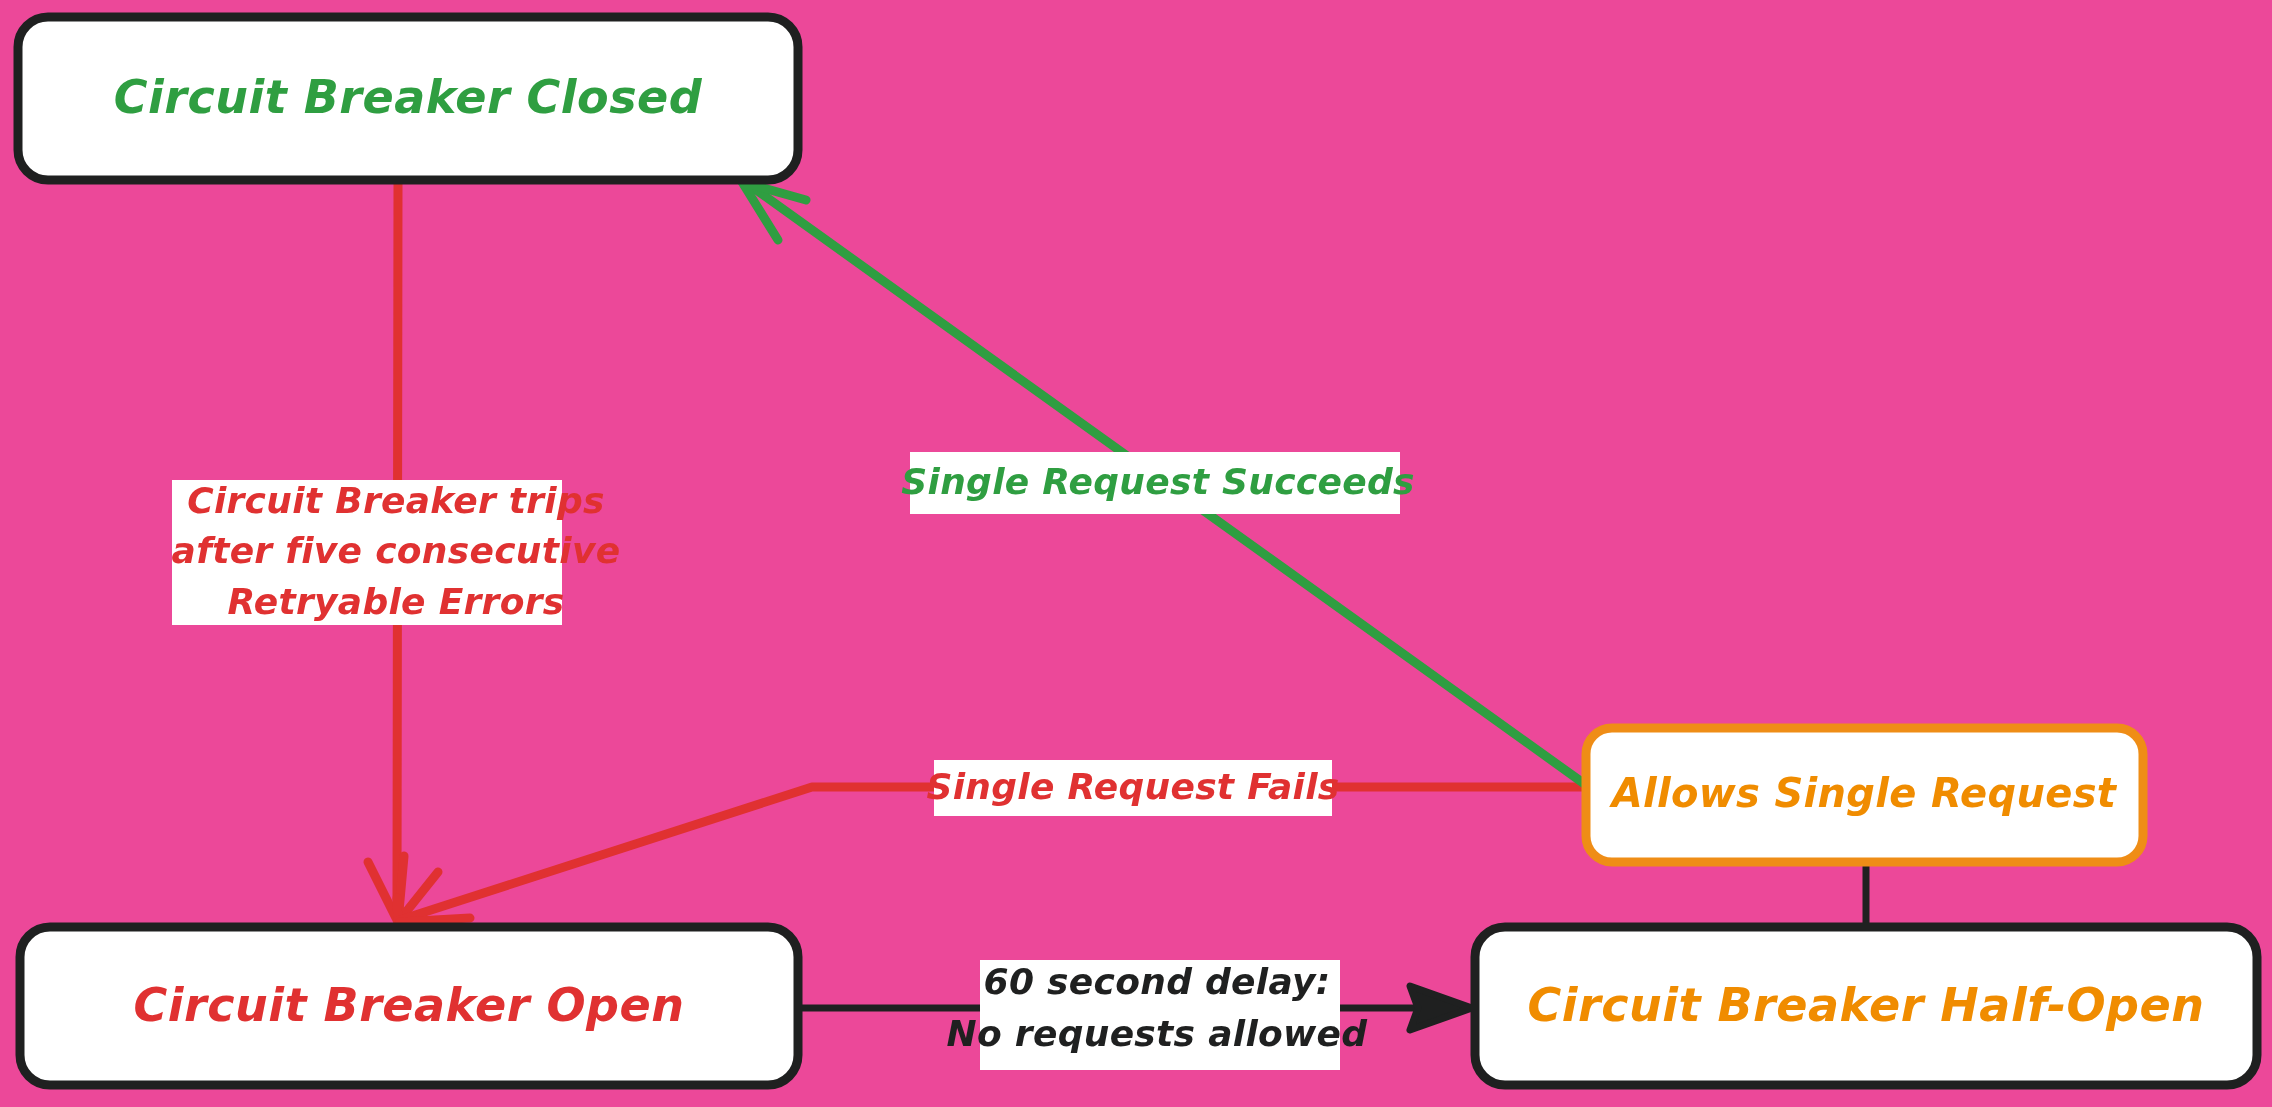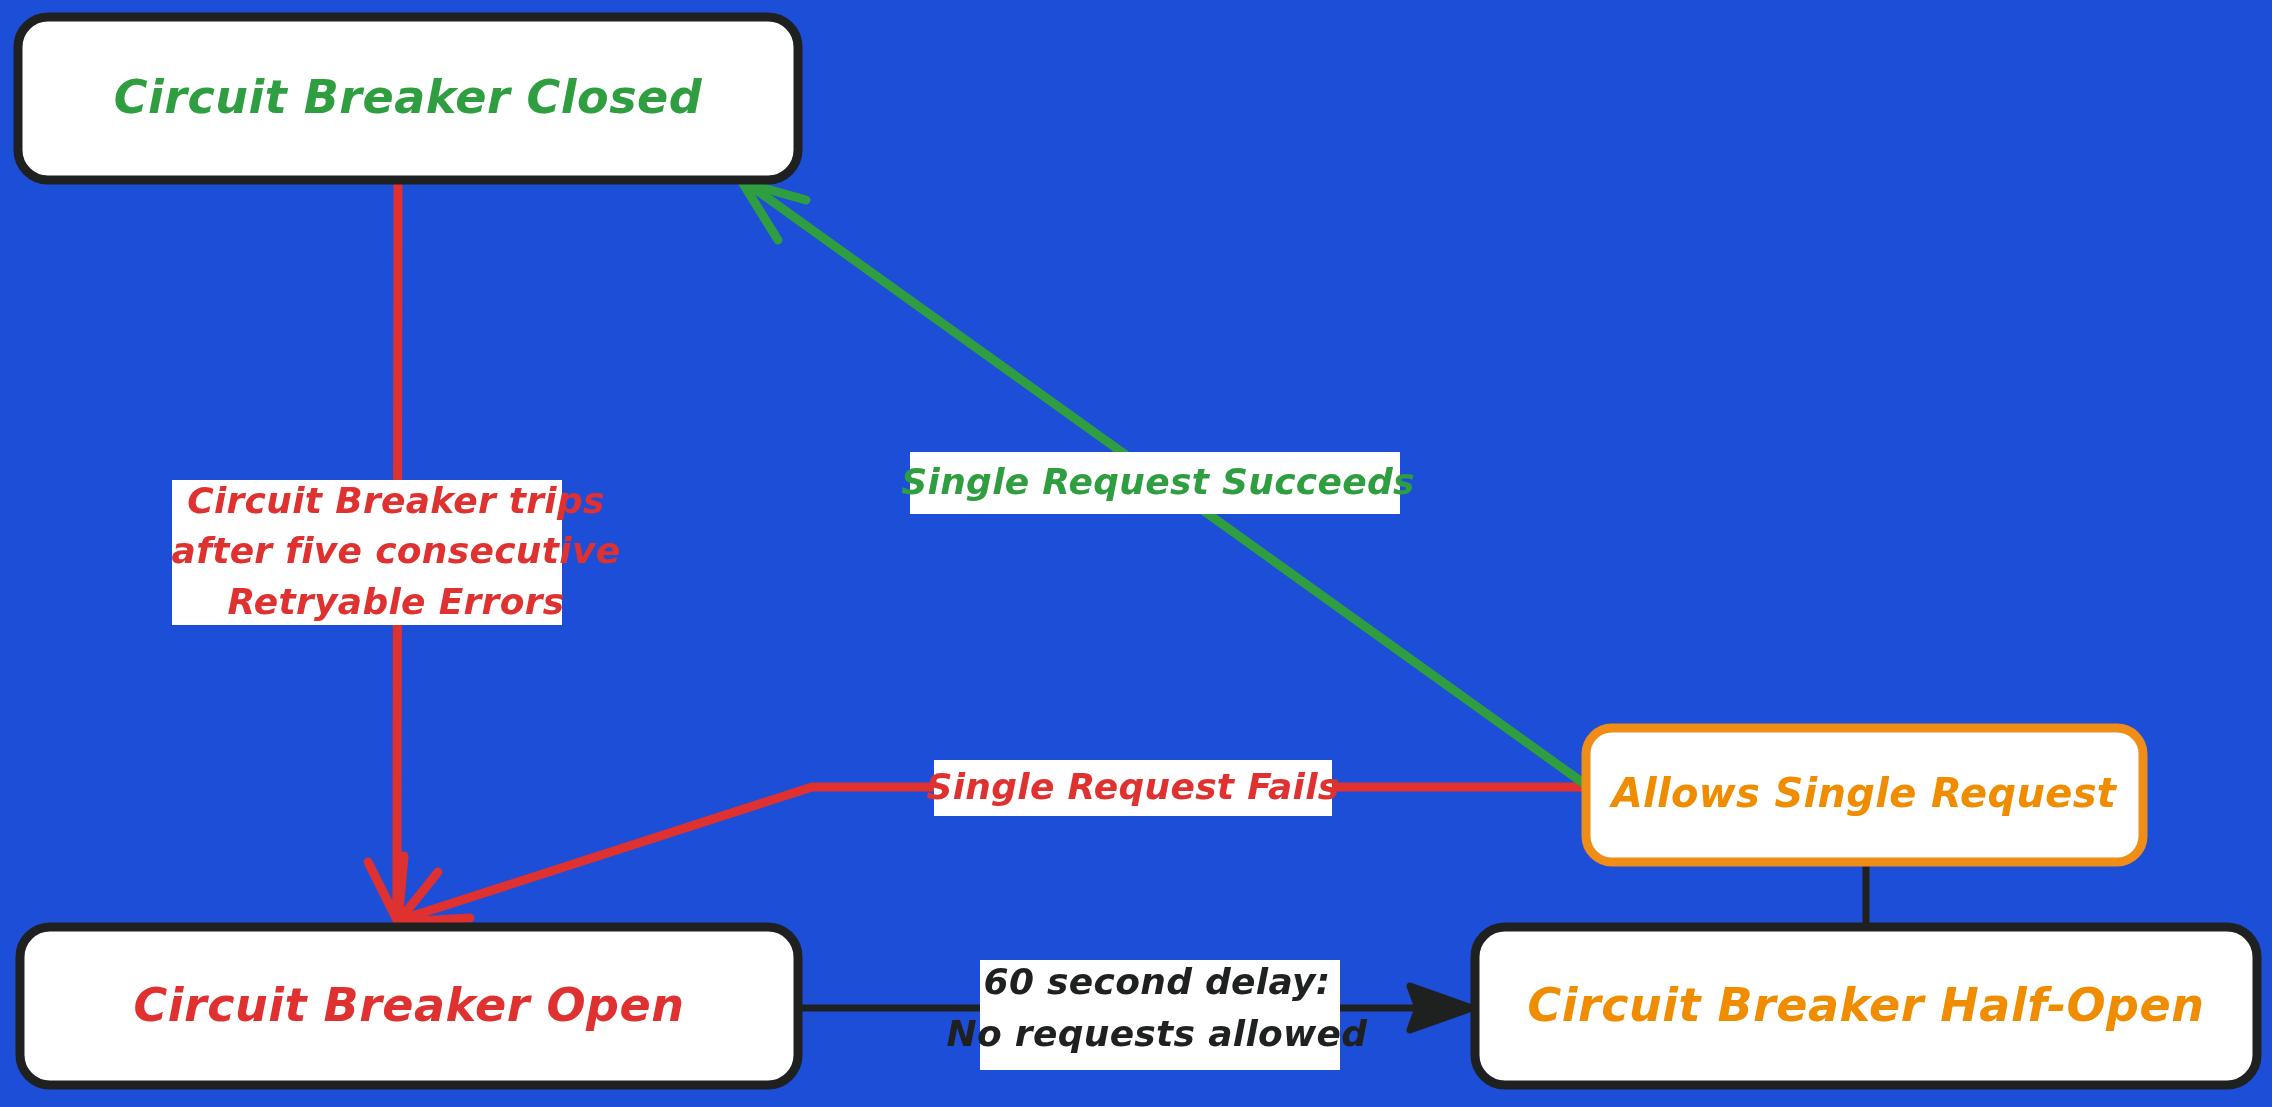--- a/index.html
+++ b/index.html
@@ -10,21 +10,21 @@
   body {
     width: 2272px;
     height: 1107px;
     overflow: hidden;
     font-family: "DejaVu Sans", sans-serif;
   }
   #diagram-root {
     position: relative;
     width: 2272px;
     height: 1107px;
-    background: #1d4ed8;
+    background: #ec4899;
   }
   svg.canvas {
     position: absolute;
     top: 0;
     left: 0;
     width: 2272px;
     height: 1107px;
   }
   .node-label,
   .edge-label {

